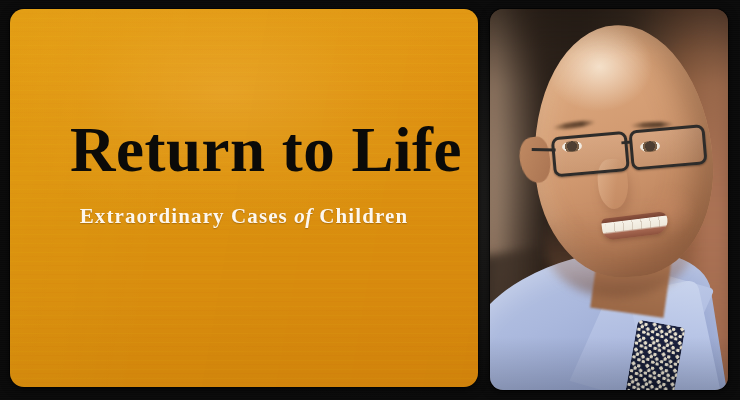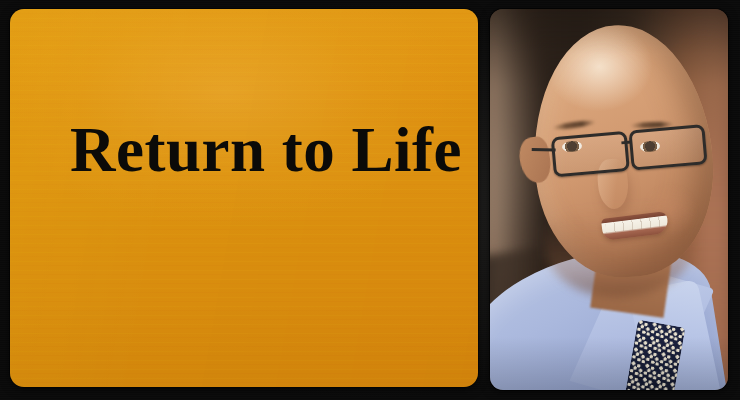--- a/index.html
+++ b/index.html
@@ -380,20 +380,21 @@
 <div id="stage">
 
   <div class="cover-panel">
     <div class="cover-grain"></div>
     <div class="cover-sheen"></div>
 
     <div class="cover-text">
       <div class="book-title">Return to Life</div>
 
       <div class="book-subtitle">
+        <span class="sub-line"><span>Extraordinary Cases </span><span class="of">of</span><span> Children</span></span>
       </div>
     </div>
   </div>
 
   <div class="photo-panel">
     <div class="photo-inner">
       <div class="ph-bg"></div>
       <div class="ph-bg2"></div>
 
       <div class="ph-shirt-shadow"></div>

